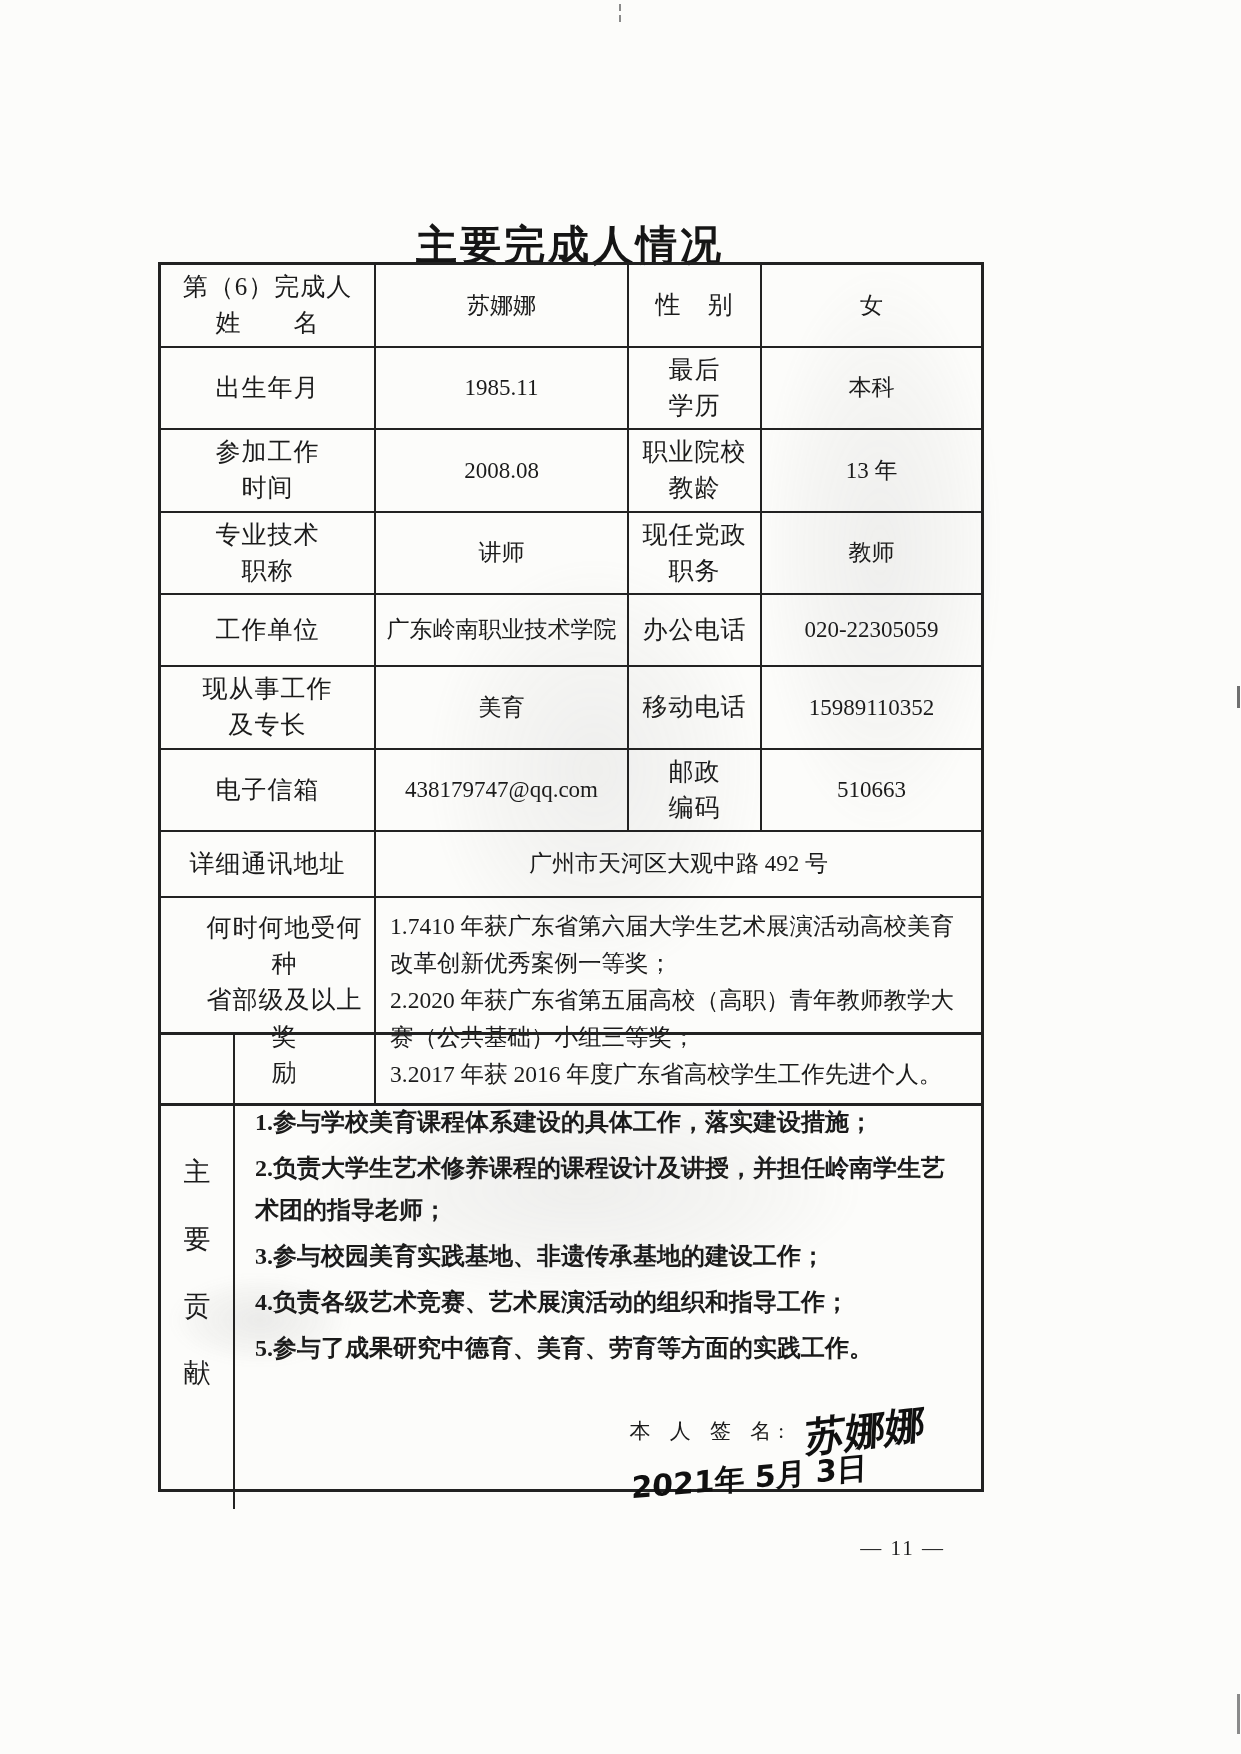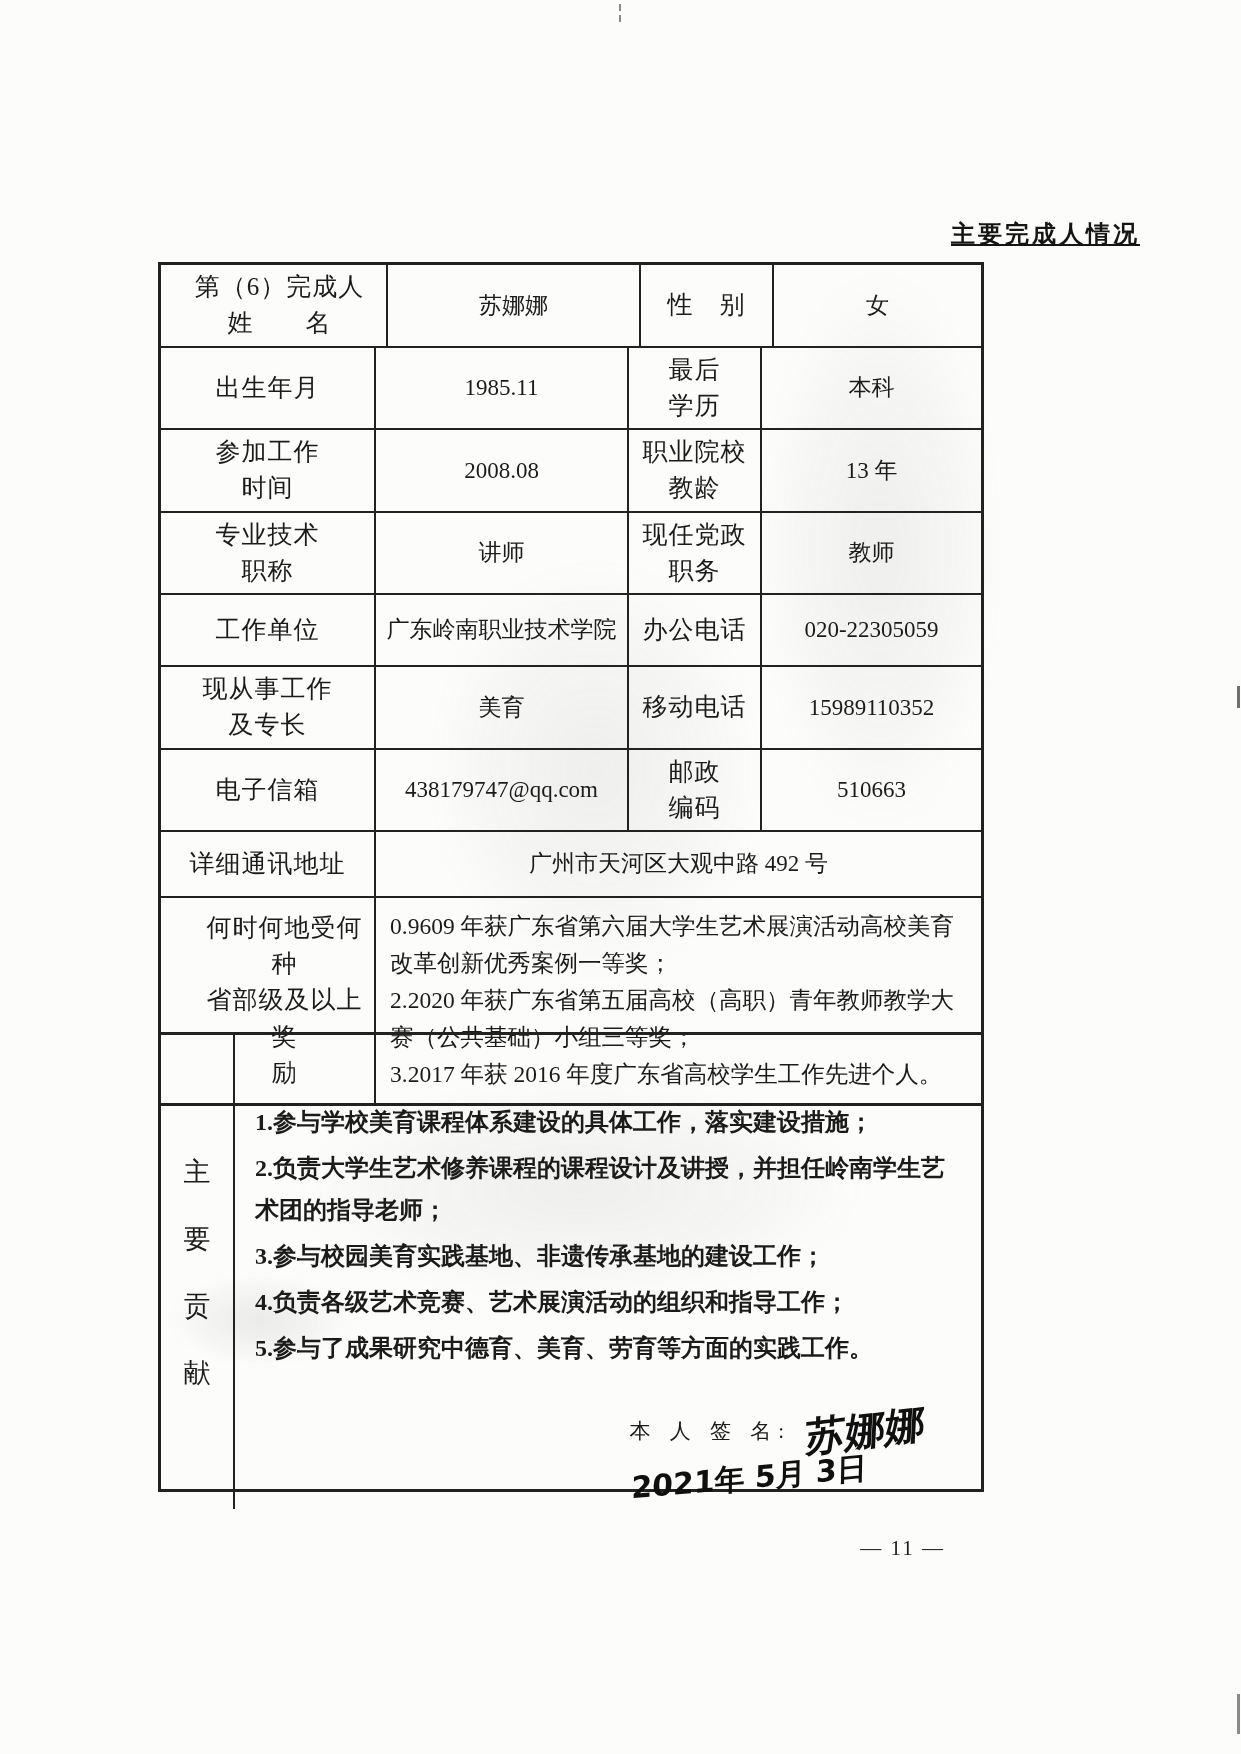--- a/index.html
+++ b/index.html
@@ -20,23 +20,23 @@
   .fold-mark.m2 { top: 15px; height: 7px; }
   .edge-mark { position: absolute; right: 1px; top: 686px; width: 3px; height: 22px; background: #6f6f6f; }
   .edge-mark.m2 { top: 1694px; height: 40px; background: #8a8a8a; }
   .ghost {
     position: absolute; pointer-events: none; filter: blur(4px); opacity: .5;
     background: radial-gradient(ellipse at center, rgba(130,130,130,.22) 0%, rgba(130,130,130,.10) 45%, transparent 72%);
   }
 
   .title {
     position: absolute; top: 218px; left: 0; width: 1140px;
-    text-align: right;
+    text-align: center;
     font-family: "Liberation Sans", "DejaVu Sans", sans-serif;
-    font-size: 24px; font-weight: 700; letter-spacing: 3px; color: #151515; text-decoration: underline;
+    font-size: 41px; font-weight: 700; letter-spacing: 3px; color: #151515;
   }
 
   
   .tbl {
     position: absolute; left: 158px; top: 262px; width: 826px;
     border: 3px solid #222;
   }
   .row { display: grid; border-top: 2px solid #222; }
   .row:first-child { border-top: none; }
   .row.r4 { grid-template-columns: 213px 253px 133px 1fr; }
@@ -44,21 +44,21 @@
   .cell {
     display: flex; align-items: center; justify-content: center;
     text-align: center; padding: 4px 6px;
     border-left: 2px solid #222;
     white-space: pre-line;
     line-height: 1.45;
   }
   .cell:first-child { border-left: none; }
   .lbl { font-size: 25px; letter-spacing: 1px; }
   .val { font-size: 23px; }
-  .h74 { min-height: 72px; padding-left: 12px; }
+  .h74 { min-height: 72px; }
   .h72 { min-height: 72px; }
   .h64 { min-height: 66px; }
   .awards-cell {
     display: block; text-align: left;
     padding: 10px 12px 10px 14px;
     font-size: 23.5px; line-height: 37px;
     border-left: 2px solid #222;
   }
   .awards-cell div { white-space: normal; }
   .awards-lbl { min-height: 190px; padding-left: 40px; }
@@ -171,21 +171,21 @@
     <div class="row r2 h64">
       <div class="cell lbl">详细通讯地址</div>
       <div class="cell val">广州市天河区大观中路 492 号</div>
     </div>
 
     <div class="row r2">
       <div class="cell lbl awards-lbl">何时何地受何种
 省部级及以上奖
 励</div>
       <div class="awards-cell">
-        <div>0.9609 年获广东省第六届大学生艺术展演活动高校美育改革创新优秀案例一等奖；</div>
+        <div>1.7410 年获广东省第六届大学生艺术展演活动高校美育改革创新优秀案例一等奖；</div>
         <div>2.2020 年获广东省第五届高校（高职）青年教师教学大赛（公共基础）小组三等奖；</div>
         <div>3.2017 年获 2016 年度广东省高校学生工作先进个人。</div>
       </div>
     </div>
 
   </div>
 
   <div class="contrib">
     <div class="contrib-label">
       <span>主</span>

